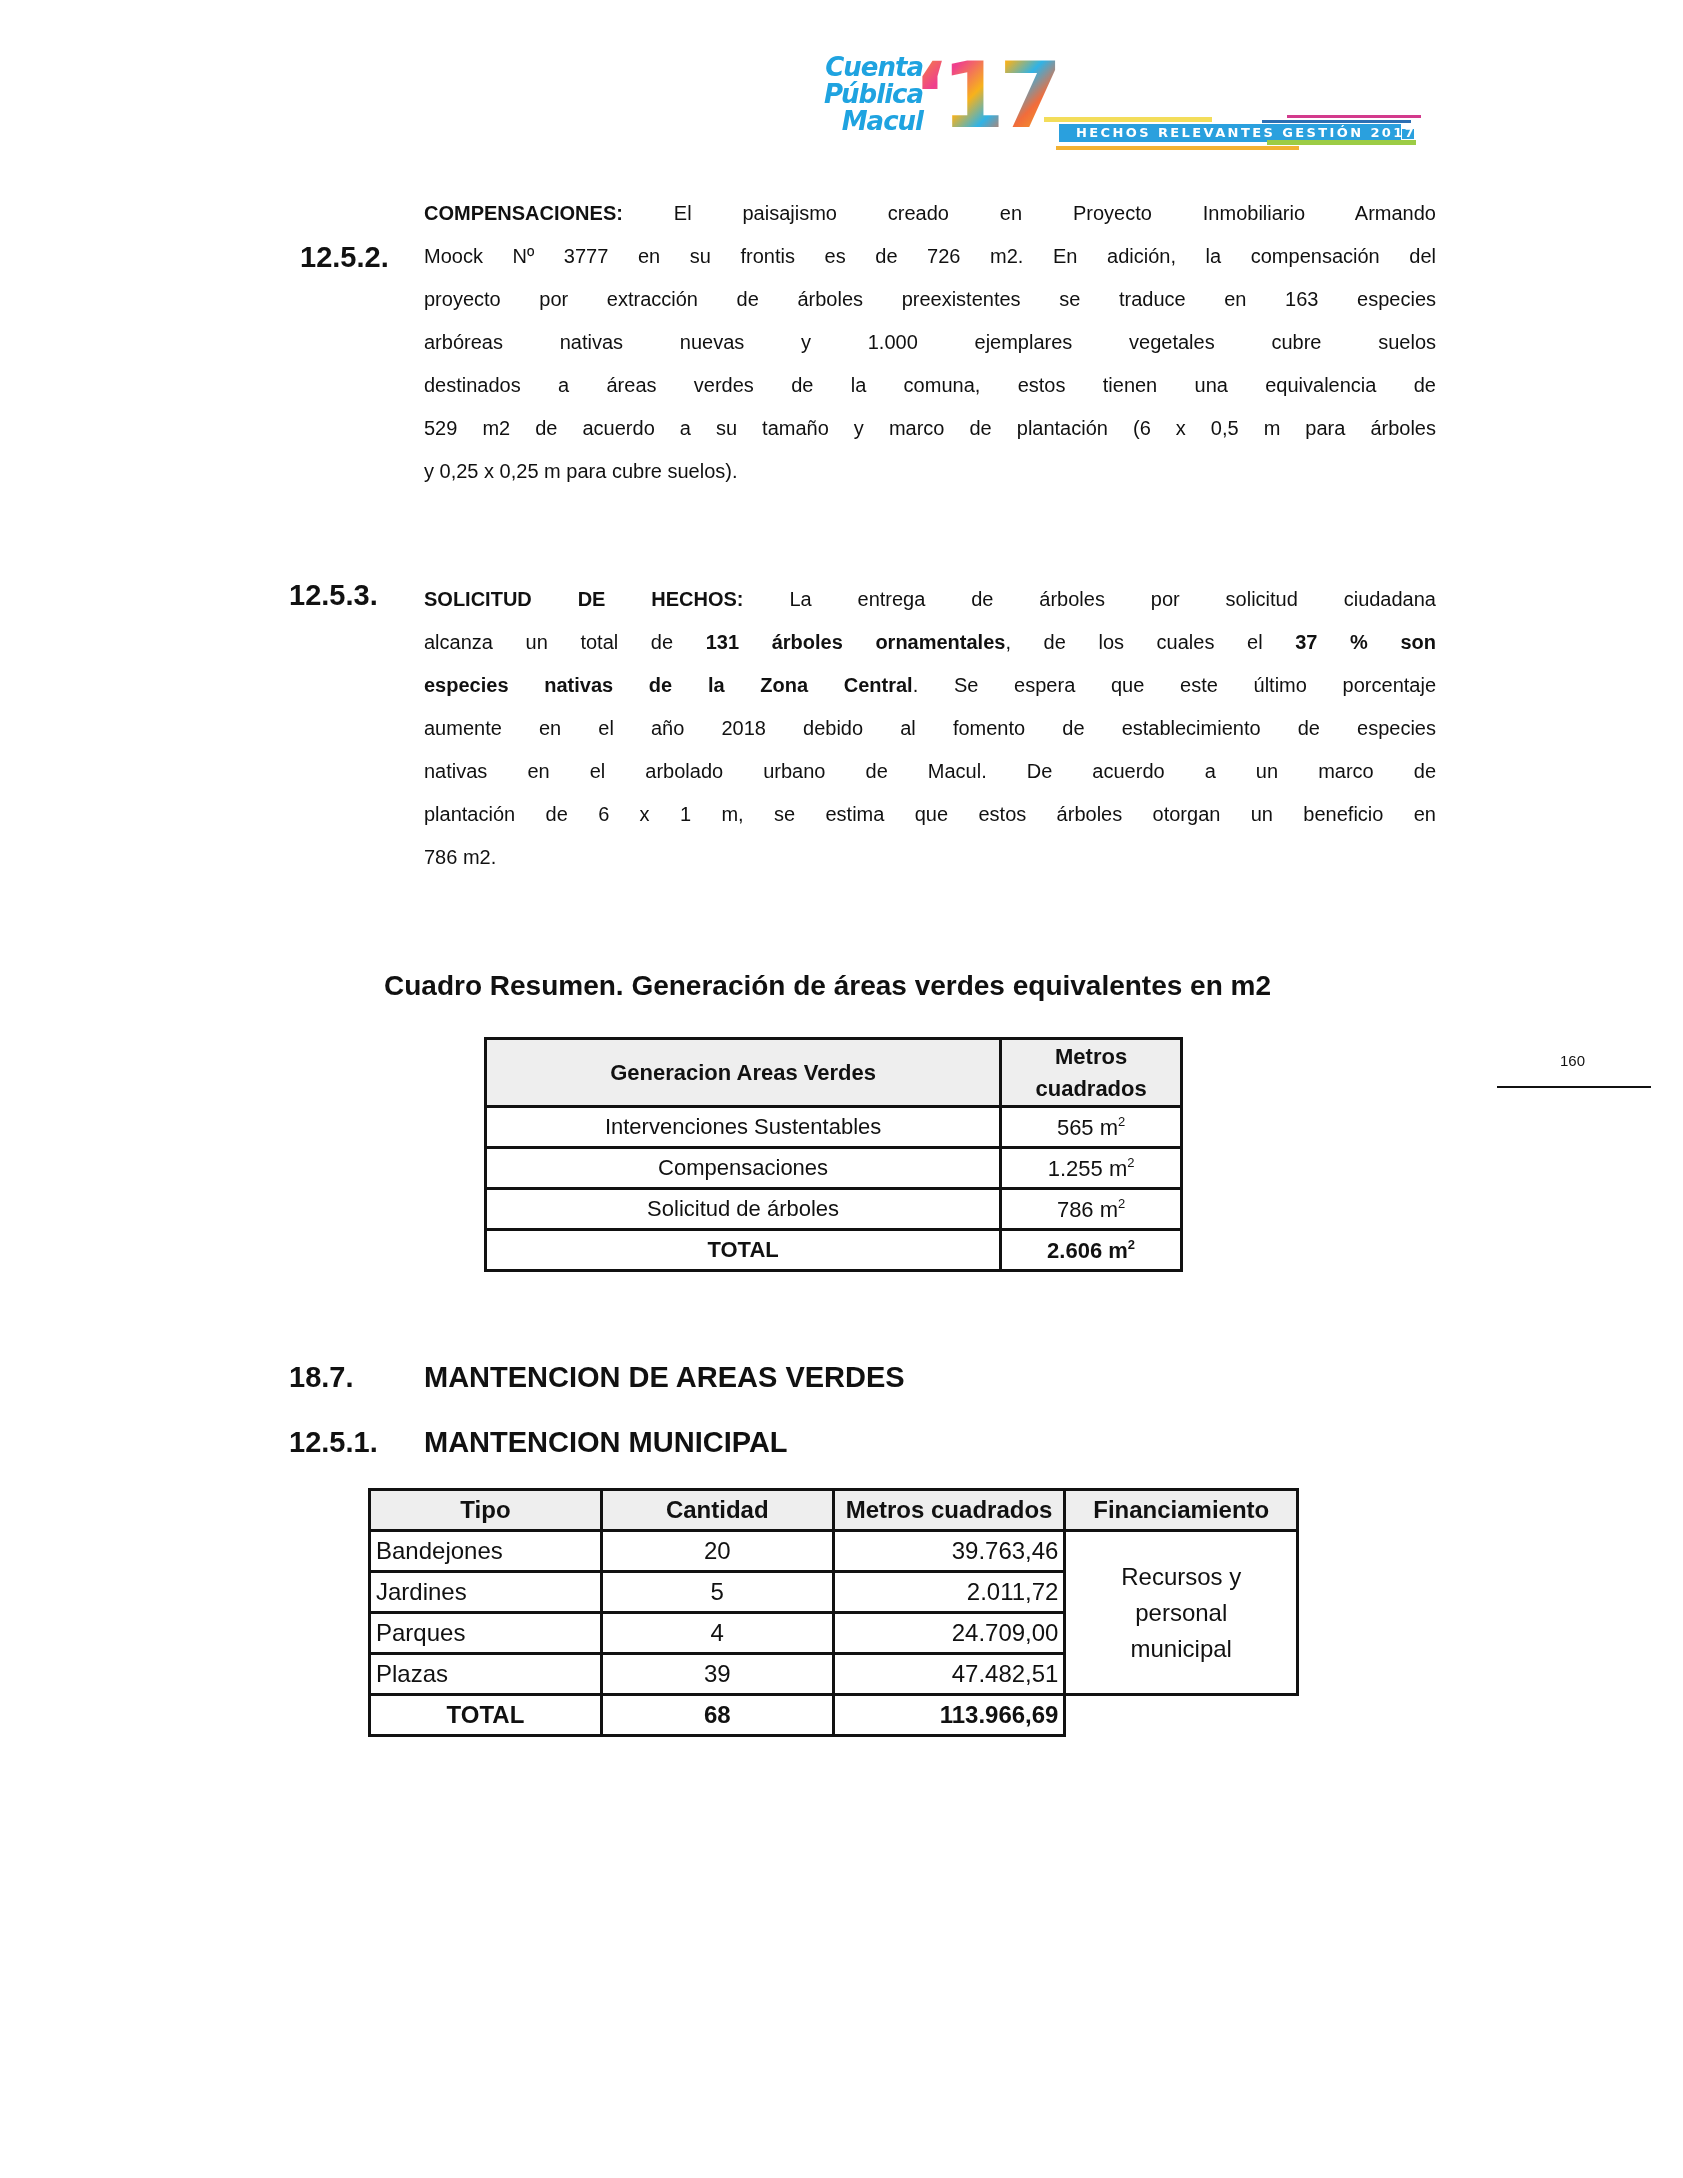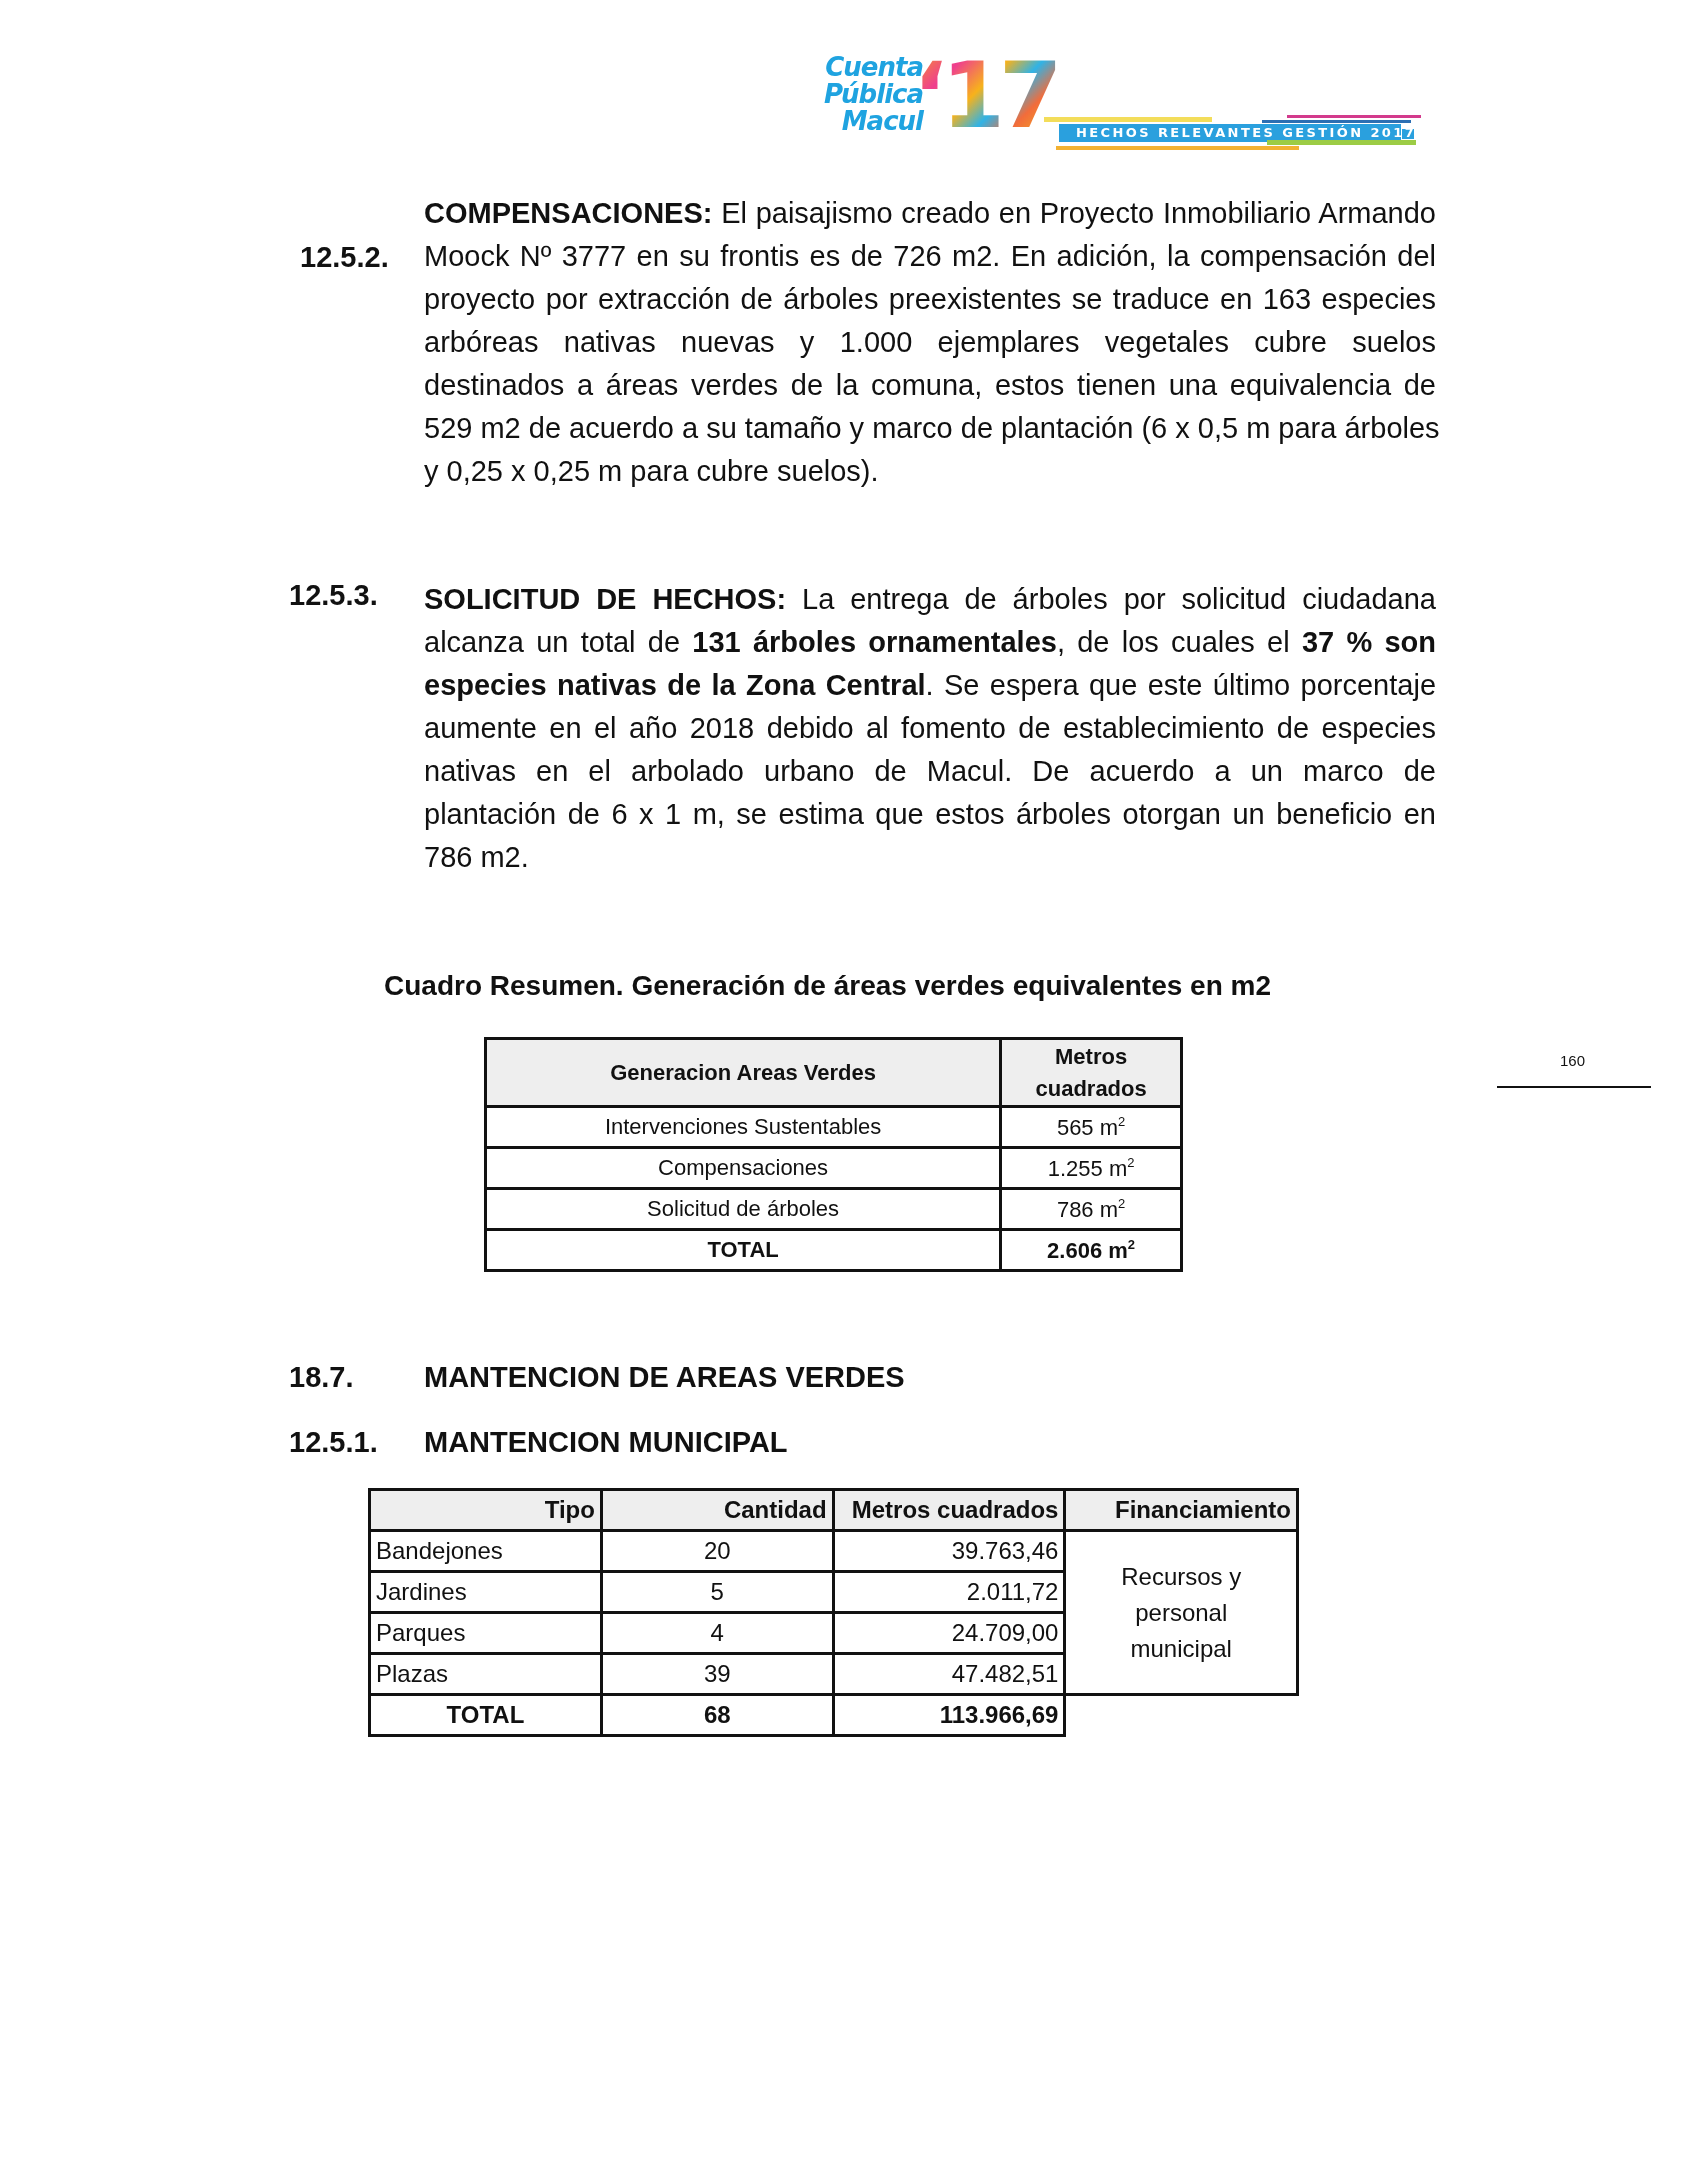--- a/index.html
+++ b/index.html
@@ -22,21 +22,21 @@
   .banner .bar-darkblue { position:absolute; left:218px; top:7px; width:149px; height:3px; background:#2c6fb3; }
   .banner .bar-blue { position:absolute; left:15px; top:11px; width:342px; height:18px; background:#2aa0de; }
   .banner .bar-blue-end { position:absolute; left:358px; top:16px; width:12px; height:10px; background:#2aa0de; }
   .banner .bar-green { position:absolute; left:223px; top:27px; width:149px; height:5px; background:#9ccc45; }
   .banner .bar-orange { position:absolute; left:12px; top:33px; width:243px; height:4px; background:#f2b233; }
   .banner .banner-text { position:absolute; left:32px; top:11px; height:18px; line-height:18px;
     color:#ffffff; font-family:"DejaVu Sans", sans-serif; font-weight:bold; font-size:13px; letter-spacing:2.4px; }
 
   
   .sec-num { font-weight:bold; font-size:29px; }
-  .para { left:424px; width:1012px; font-size:29px; line-height:43px; text-align:justify; }
+  .para { left:424px; width:1012px; font-size:20px; line-height:43px; text-align:justify; }
   .para b { font-weight:bold; }
   .line { display:block; white-space:nowrap; text-align-last:justify; }
   .line.last { text-align-last:left; }
 
   .caption { left:384px; top:970px; font-weight:bold; font-size:28px; white-space:nowrap; }
 
   
   table { border-collapse:collapse; position:absolute; font-family:"Liberation Sans", sans-serif;border-radius:7px; }
   .t1 { left:484px; top:1037px; width:699px; }
   .t1 td, .t1 th { border:3px solid #111; text-align:center; padding:0; font-size:22px; }
@@ -46,21 +46,21 @@
   sup { font-size:13px; vertical-align:9px; }
 
   .pageno { left:1560px; top:1052px; font-size:15px; }
   .pageline { left:1497px; top:1086px; width:154px; height:2px; background:#111; }
 
   .heading { font-weight:bold; font-size:29px; white-space:nowrap; }
 
   
   .t2 { left:368px; top:1488px; width:931px; }
   .t2 td, .t2 th { border:3px solid #111; font-size:24px; padding:0 5px; height:38px; }
-  .t2 th { background:#eeeeee; font-weight:bold; text-align:right; }
+  .t2 th { background:#eeeeee; font-weight:bold; text-align:center; }
   .t2 td.c { text-align:center; }
   .t2 td.r { text-align:right; }
   .t2 td.fin { text-align:center; line-height:36px; vertical-align:middle; }
   .t2 .total td { font-weight:bold; }
   .t2 td.empty { border:none; }
 </style>
 </head>
 <body>
 
 <div class="abs logo">

